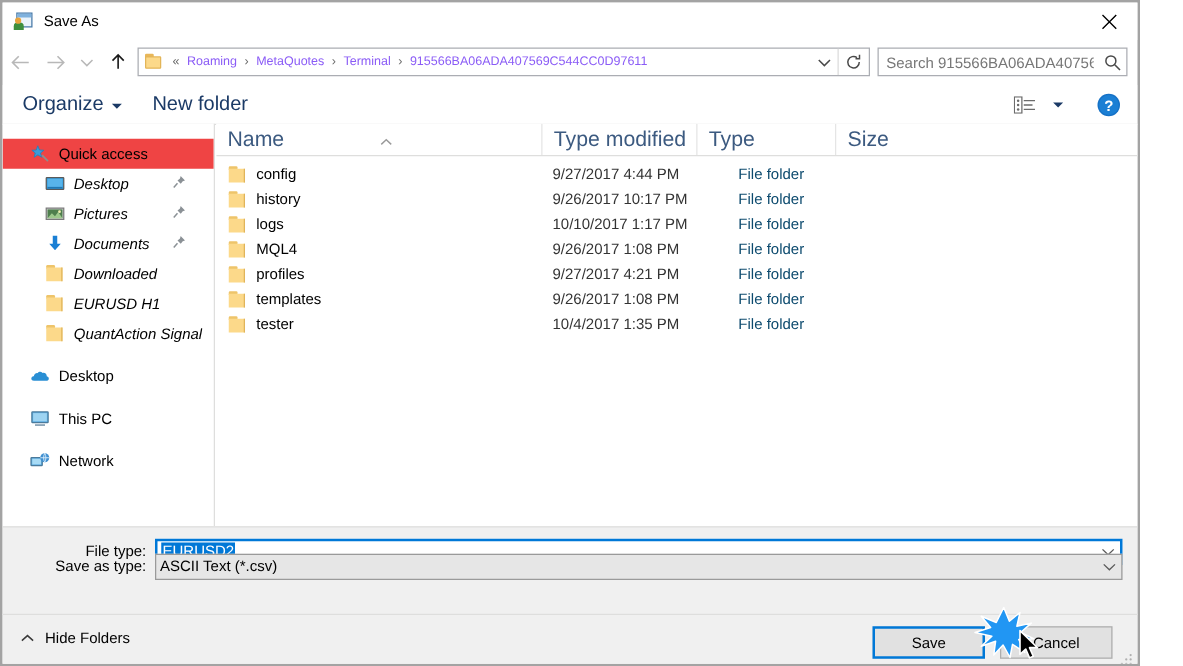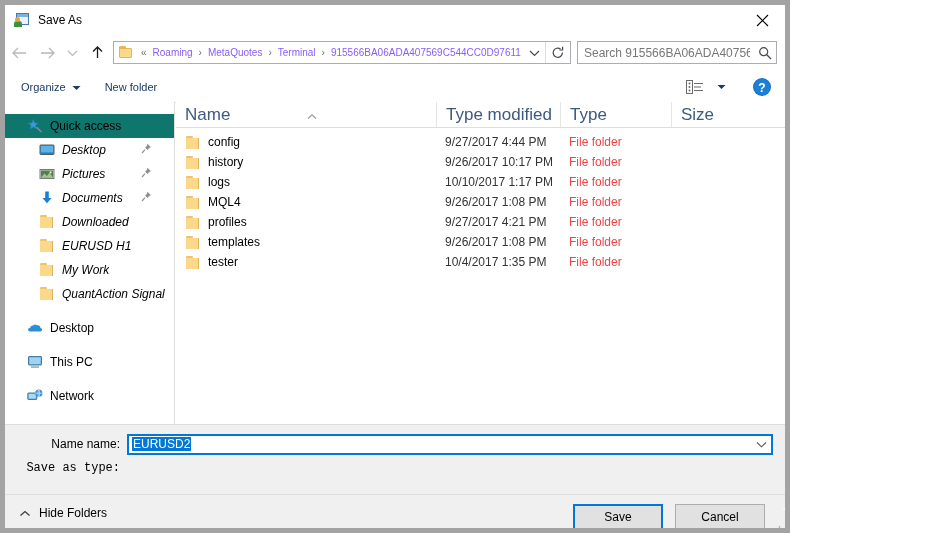--- a/index.html
+++ b/index.html
@@ -6,24 +6,24 @@
     margin: 0;
     padding: 0;
     background: #ffffff;
   }
   body {
     font-family: "Liberation Sans", sans-serif;
     -webkit-font-smoothing: antialiased;
   }
   #dialog {
     position: relative;
-    width: 790px;
+    width: 912px;
     height: 533px;
     background: #ffffff;
-    border: 5px solid #a3a3a3;
+    border: 2px solid #a3a3a3;
     box-sizing: border-box;
     overflow: hidden;
     font-size: 12px;
     color: #000;
     padding-left: 40px;
   }
 
   
   .titlebar {
     position: absolute;
@@ -188,21 +188,21 @@
     position: absolute;
     left: 0; top: 66px;
     width: 100%;
     height: 31px;
     border-bottom: 1px solid #dededd;
     display: flex;
     align-items: center;
     background: #fff;
   }
   .tb-item {
-    font-size: 11px;
+    font-size: 16px;
     color: #1b3a66;
     padding: 3px 8px;
     margin-left: 8px;
     display: flex;
     align-items: center;
     gap: 6px;
   }
   .tb-spacer { flex: 1; }
   .tb-right {
     display: flex;
@@ -229,21 +229,21 @@
     height: 24px;
     display: flex;
     align-items: center;
     font-size: 12px;
     color: #000;
     padding-left: 22px;
     position: relative;
     box-sizing: border-box;
   }
   .side-item.indent { padding-left: 34px; font-style: italic; }
-  .side-item.selected { background: #0f766e; }
+  .side-item.selected { background: #ef4444; }
   .side-ico {
     width: 16px; height: 16px;
     margin-right: 7px;
     flex: none;
     position: relative;
   }
   .side-label { white-space: nowrap; overflow: hidden; }
   .side-pin {
     position: absolute;
     right: 22px;
@@ -311,21 +311,21 @@
     color: #000;
   }
   .fcell {
     box-sizing: border-box;
     padding-left: 9px;
     white-space: nowrap;
     overflow: hidden;
   }
   .fcell.name { width: 260px; display: flex; align-items: center; gap: 7px; padding-left: 9px; }
   .fcell.date { width: 124px; color: #333; }
-  .fcell.type { width: 111px; color: #ef4444; }
+  .fcell.type { width: 111px; color: #0c4a6e; text-align: center; }
   .fcell.size { width: 80px; color: #333; }
   .file-folder-ico { width: 16px; height: 15px; position: relative; flex: none; }
 
   
   .formarea {
     position: absolute;
     left: 0; top: 419px;
     width: 100%;
     height: 70px;
     background: #f0f0f0;
@@ -333,21 +333,21 @@
   }
   .form-row {
     position: absolute;
     left: 0;
     width: 100%;
     height: 22px;
     display: flex;
     align-items: center;
   }
   .form-row.r1 { top: 8px; }
-  .form-row.r2 { top: 32px; font-family: Liberation Mono, monospace; }
+  .form-row.r2 { top: 20px; }
   .form-label {
     width: 122px;
     text-align: right;
     padding-right: 7px;
     font-size: 12px;
     color: #000;
     box-sizing: border-box;
   }
   .combo {
     flex: 1;
@@ -630,27 +630,20 @@
           <span class="body"></span>
         </span>
       <span class="side-label">Downloaded</span>
     </div>
     <div class="side-item indent">
       <span class="side-ico folder-ico">
           <span class="tab"></span>
           <span class="body"></span>
         </span>
       <span class="side-label">EURUSD H1</span>
-    </div>
-    <div class="side-item indent">
-      <span class="side-ico folder-ico">
-          <span class="tab"></span>
-          <span class="body"></span>
-        </span>
-      <span class="side-label">My Work</span>
     </div>
     <div class="side-item indent">
       <span class="side-ico folder-ico">
           <span class="tab"></span>
           <span class="body"></span>
         </span>
       <span class="side-label">QuantAction Signal</span>
     </div>
 
     <div class="side-gap"></div>
@@ -793,32 +786,40 @@
         </div>
         <div class="fcell date">10/4/2017 1:35 PM</div>
         <div class="fcell type">File folder</div>
         <div class="fcell size"></div>
       </div>
     </div>
   </div>
 
   <div class="formarea">
     <div class="form-row r1">
-      <div class="form-label">Name name:</div>
+      <div class="form-label">File type:</div>
       <div class="combo filename">
         <div class="combo-val"><span class="sel">EURUSD2</span></div>
         <div class="combo-arrow">
           <svg width="11" height="7" viewBox="0 0 11 7">
               <path d="M1 1.5 L5.5 5.8 L10 1.5" stroke="#5a5a5a" stroke-width="1.1" fill="none"></path>
             </svg>
         </div>
       </div>
     </div>
     <div class="form-row r2">
       <div class="form-label">Save as type:</div>
+      <div class="combo filetype">
+        <div class="combo-val">ASCII Text (*.csv)</div>
+        <div class="combo-arrow">
+          <svg width="11" height="7" viewBox="0 0 11 7">
+              <path d="M1 1.5 L5.5 5.8 L10 1.5" stroke="#5a5a5a" stroke-width="1.1" fill="none"></path>
+            </svg>
+        </div>
+      </div>
     </div>
   </div>
 
   <div class="footer">
     <div class="hide-folders">
       <span>
         <svg width="12" height="7" viewBox="0 0 12 7">
             <path d="M1.5 5.5 L6 1.5 L10.5 5.5" stroke="#3a3a3a" stroke-width="1.2" fill="none"></path>
           </svg>
       </span>

